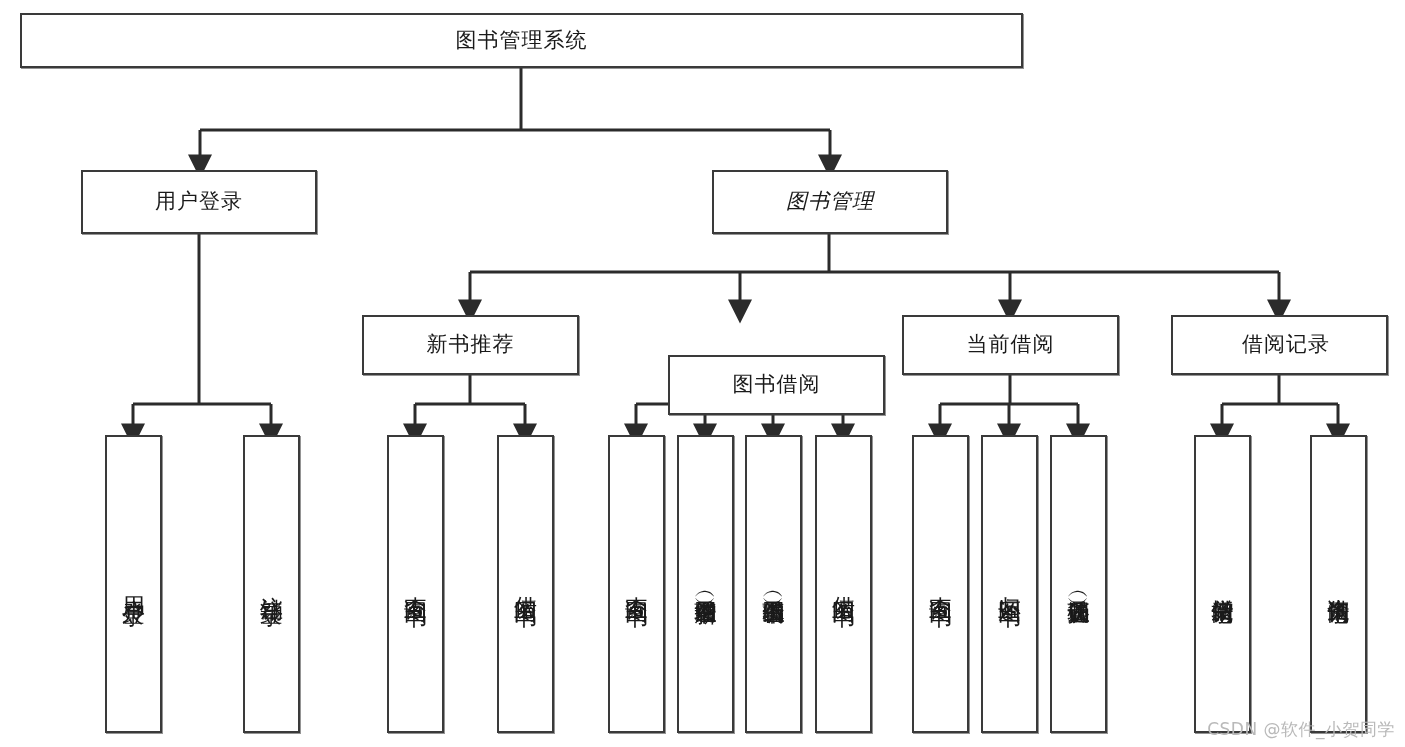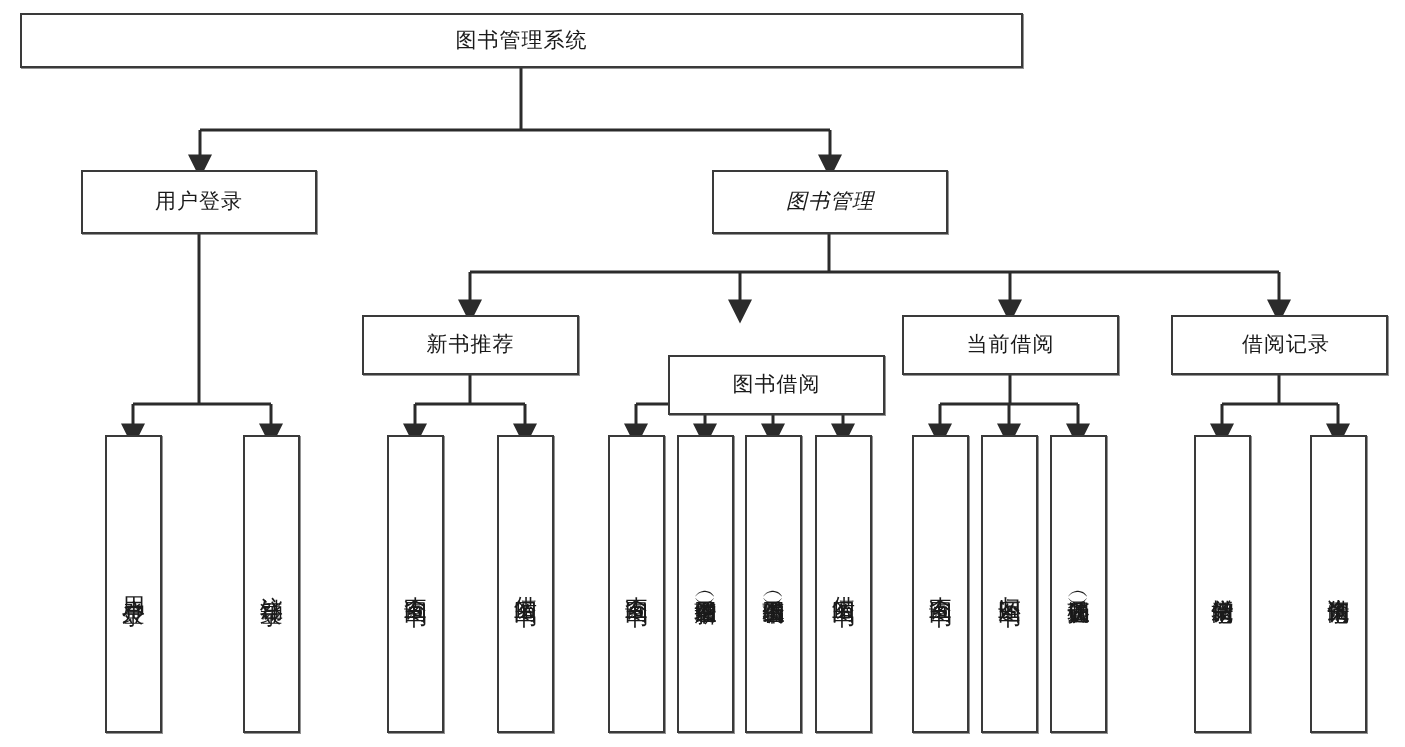--- a/index.html
+++ b/index.html
@@ -194,14 +194,15 @@
     <span class="vtext">确认归还（管理员）</span>
   </div>
 
   <div class="node vert" style="left:1194px; top:435px; width:57px; height:298px; font-size:22px; letter-spacing:1px;">
     <span class="vtext">新增借阅记录</span>
   </div>
   <div class="node vert" style="left:1310px; top:435px; width:57px; height:298px; font-size:22px; letter-spacing:1px;">
     <span class="vtext">查询借阅记录</span>
   </div>
 
+  <div id="watermark">CSDN @软件_小贺同学</div>
 
 </div>
 
 </body></html>

